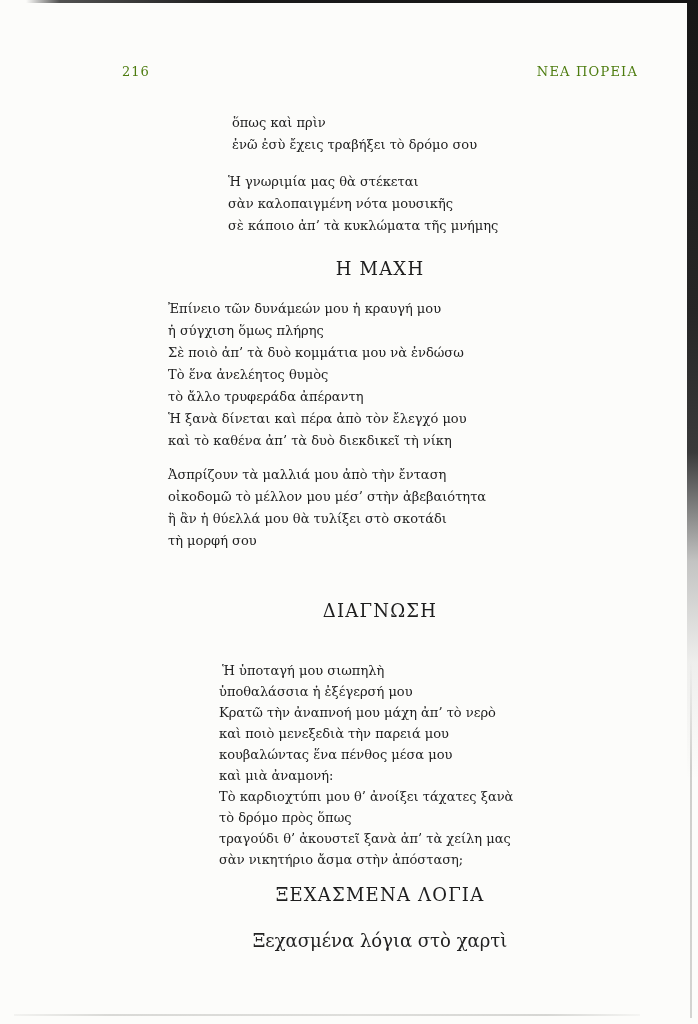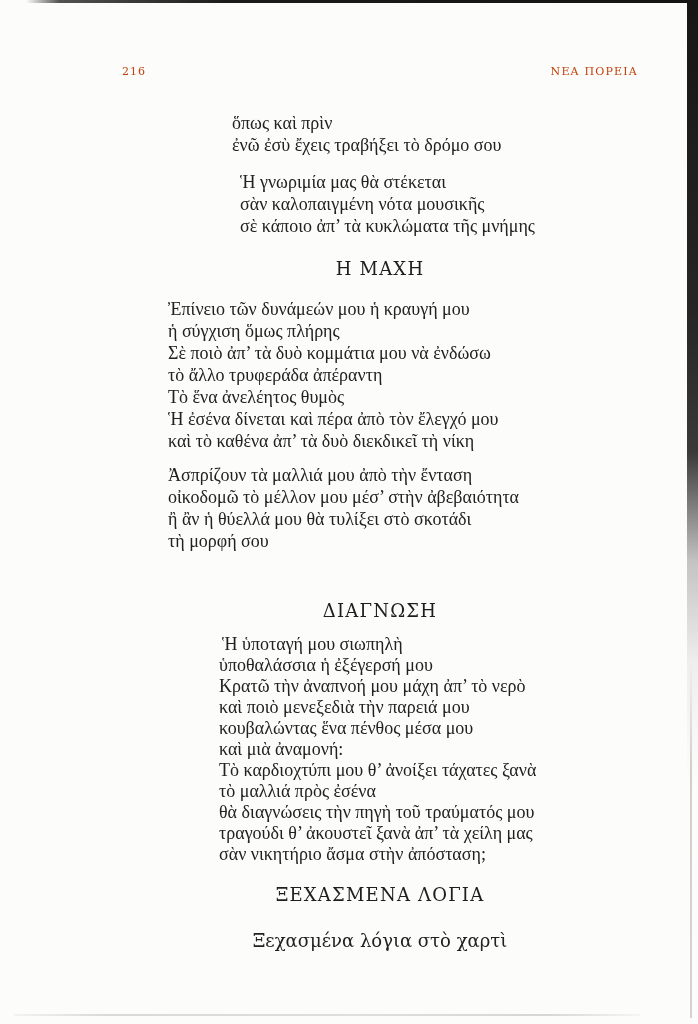--- a/index.html
+++ b/index.html
@@ -51,44 +51,43 @@
     background: linear-gradient(to right,
       rgba(205,205,202,0.2), #d9d9d6 15%, #dededb 55%,
       #d6d6d3 85%, rgba(205,205,202,0.15));
   }
 
   
   .running-header {
     position: absolute;
     top: 61px; left: 0; right: 0;
     height: 22px;
-    font-size: 11px;
+    font-size: 13px;
     line-height: 22px;
-    color: #c2410c;
+    color: #4d7c0f;
     padding-left: 40px;
   }
   .page-number {
     position: absolute;
     left: 122px;
     letter-spacing: 1px;
   }
   .journal-title {
     position: absolute;
     right: 60px;
     letter-spacing: 1.2px;
     text-align: center;
   }
 
   
   .stanza {
     position: absolute;
-    font-size: 18px;
+    font-size: 13px;
     line-height: 22px;
     white-space: nowrap;
-    font-family: Liberation Serif, serif;
   }
   .stanza.tight { line-height: 21px; }
   .line { white-space: nowrap; }
 
   .poem-title {
     position: absolute;
     left: 31px;
     width: 698px;
     margin: 0;
     text-align: center;
@@ -103,27 +102,27 @@
     position: absolute;
     left: 31px;
     width: 698px;
     text-align: center;
     font-size: 18px;
     line-height: 22px;
   }
 
   
   .stanza-a { left: 232px; top: 112px; }
-  .stanza-b { left: 240px; top: 171px; }
+  .stanza-b { left: 228px; top: 171px; }
   .title-machi { top: 258px; }
   .stanza-c { left: 168px; top: 298px; }
   .stanza-d { left: 168px; top: 464px; }
   .title-diagnosi { top: 600px; }
   .stanza-e { left: 219px; top: 634px; }
-  .stanza-e .line:first-child { margin-left: 3px; }
+  .stanza-e .line:first-child { margin-left: 3px; margin-top: 26px; }
   .title-xechasmena { top: 884px; }
   .line-f { top: 930px; }
 </style>
 </head>
 <body>
 
 <div class="page">
 
   <div class="edge-top"></div>
   <div class="edge-right"></div>
@@ -145,45 +144,44 @@
     <div class="line">σὰν καλοπαιγμένη νότα μουσικῆς</div>
     <div class="line">σὲ κάποιο ἀπ’ τὰ κυκλώματα τῆς μνήμης</div>
   </div>
 
   <h2 class="poem-title title-machi">Η ΜΑΧΗ</h2>
 
   <div class="stanza stanza-c">
     <div class="line">Ἐπίνειο τῶν δυνάμεών μου ἡ κραυγή μου</div>
     <div class="line">ἡ σύγχιση ὅμως πλήρης</div>
     <div class="line">Σὲ ποιὸ ἀπ’ τὰ δυὸ κομμάτια μου νὰ ἐνδώσω</div>
+    <div class="line">Τὸ ἕνα ἀνελέητος θυμὸς</div>
     <div class="line">τὸ ἄλλο τρυφεράδα ἀπέραντη</div>
-    <div class="line">Τὸ ἕνα ἀνελέητος θυμὸς</div>
-    <div class="line">Ἡ ἐσένα δίνεται καὶ πέρα ἀπὸ τὸν ἔλεγχό μου</div>
+    <div class="line">Ἡ ξανὰ δίνεται καὶ πέρα ἀπὸ τὸν ἔλεγχό μου</div>
     <div class="line">καὶ τὸ καθένα ἀπ’ τὰ δυὸ διεκδικεῖ τὴ νίκη</div>
   </div>
 
   <div class="stanza stanza-d">
     <div class="line">Ἀσπρίζουν τὰ μαλλιά μου ἀπὸ τὴν ἔνταση</div>
     <div class="line">οἰκοδομῶ τὸ μέλλον μου μέσ’ στὴν ἀβεβαιότητα</div>
     <div class="line">ἢ ἂν ἡ θύελλά μου θὰ τυλίξει στὸ σκοτάδι</div>
     <div class="line">τὴ μορφή σου</div>
   </div>
 
   <h2 class="poem-title title-diagnosi">ΔΙΑΓΝΩΣΗ</h2>
 
   <div class="stanza stanza-e tight">
     <div class="line">Ἡ ὑποταγή μου σιωπηλὴ</div>
     <div class="line">ὑποθαλάσσια ἡ ἐξέγερσή μου</div>
     <div class="line">Κρατῶ τὴν ἀναπνοή μου μάχη ἀπ’ τὸ νερὸ</div>
     <div class="line">καὶ ποιὸ μενεξεδιὰ τὴν παρειά μου</div>
     <div class="line">κουβαλώντας ἕνα πένθος μέσα μου</div>
     <div class="line">καὶ μιὰ ἀναμονή:</div>
     <div class="line">Τὸ καρδιοχτύπι μου θ’ ἀνοίξει τάχατες ξανὰ</div>
-    <div class="line">τὸ μαλλιά πρὸς ἐσένα</div>
-    <div class="line">θὰ διαγνώσεις τὴν πηγὴ τοῦ τραύματός μου</div>
+    <div class="line">τὸ δρόμο πρὸς ὅπως</div>
     <div class="line">τραγούδι θ’ ἀκουστεῖ ξανὰ ἀπ’ τὰ χείλη μας</div>
     <div class="line">σὰν νικητήριο ἄσμα στὴν ἀπόσταση;</div>
   </div>
 
   <h2 class="poem-title title-xechasmena">ΞΕΧΑΣΜΕΝΑ ΛΟΓΙΑ</h2>
 
   <div class="centered-line line-f">Ξεχασμένα λόγια στὸ χαρτὶ</div>
 
 </div>
 

